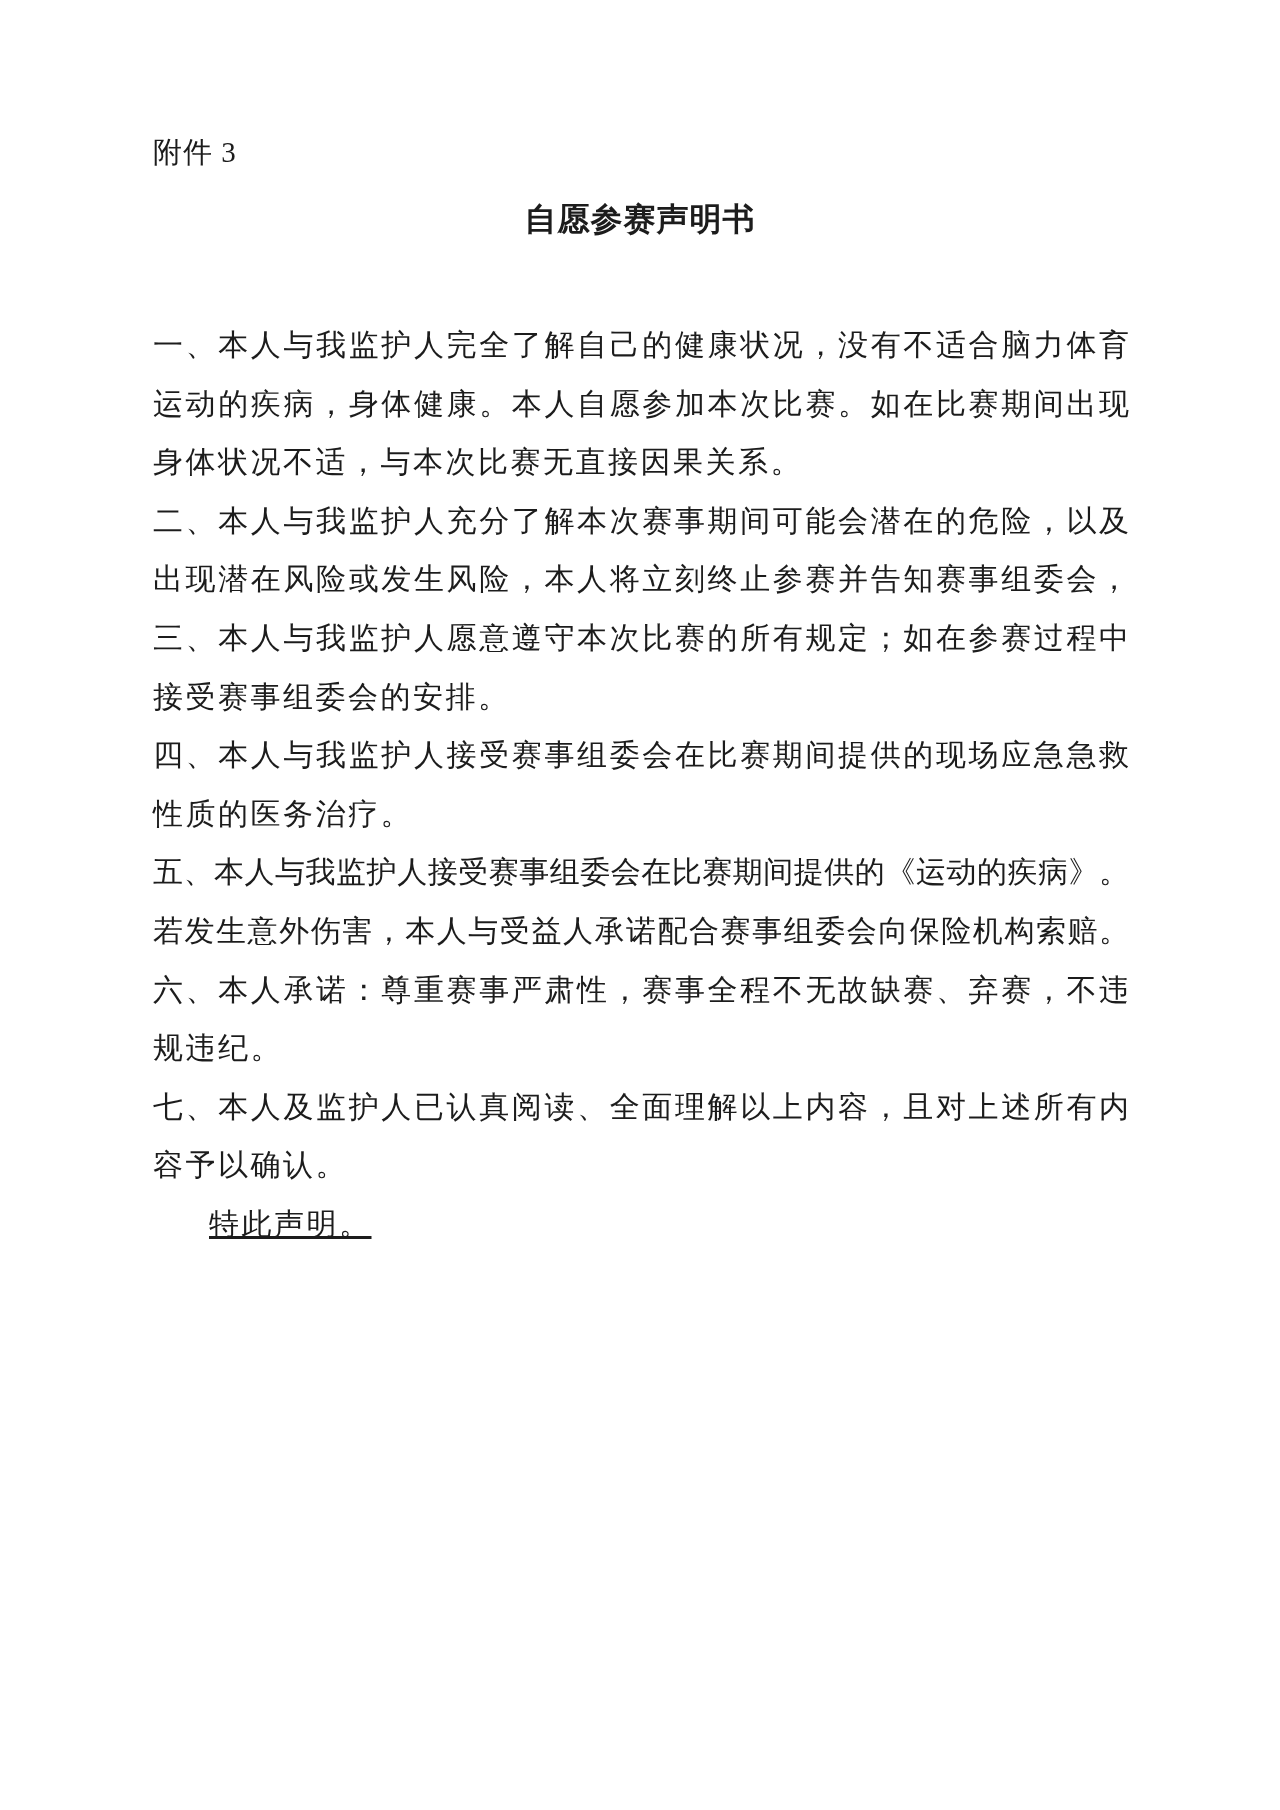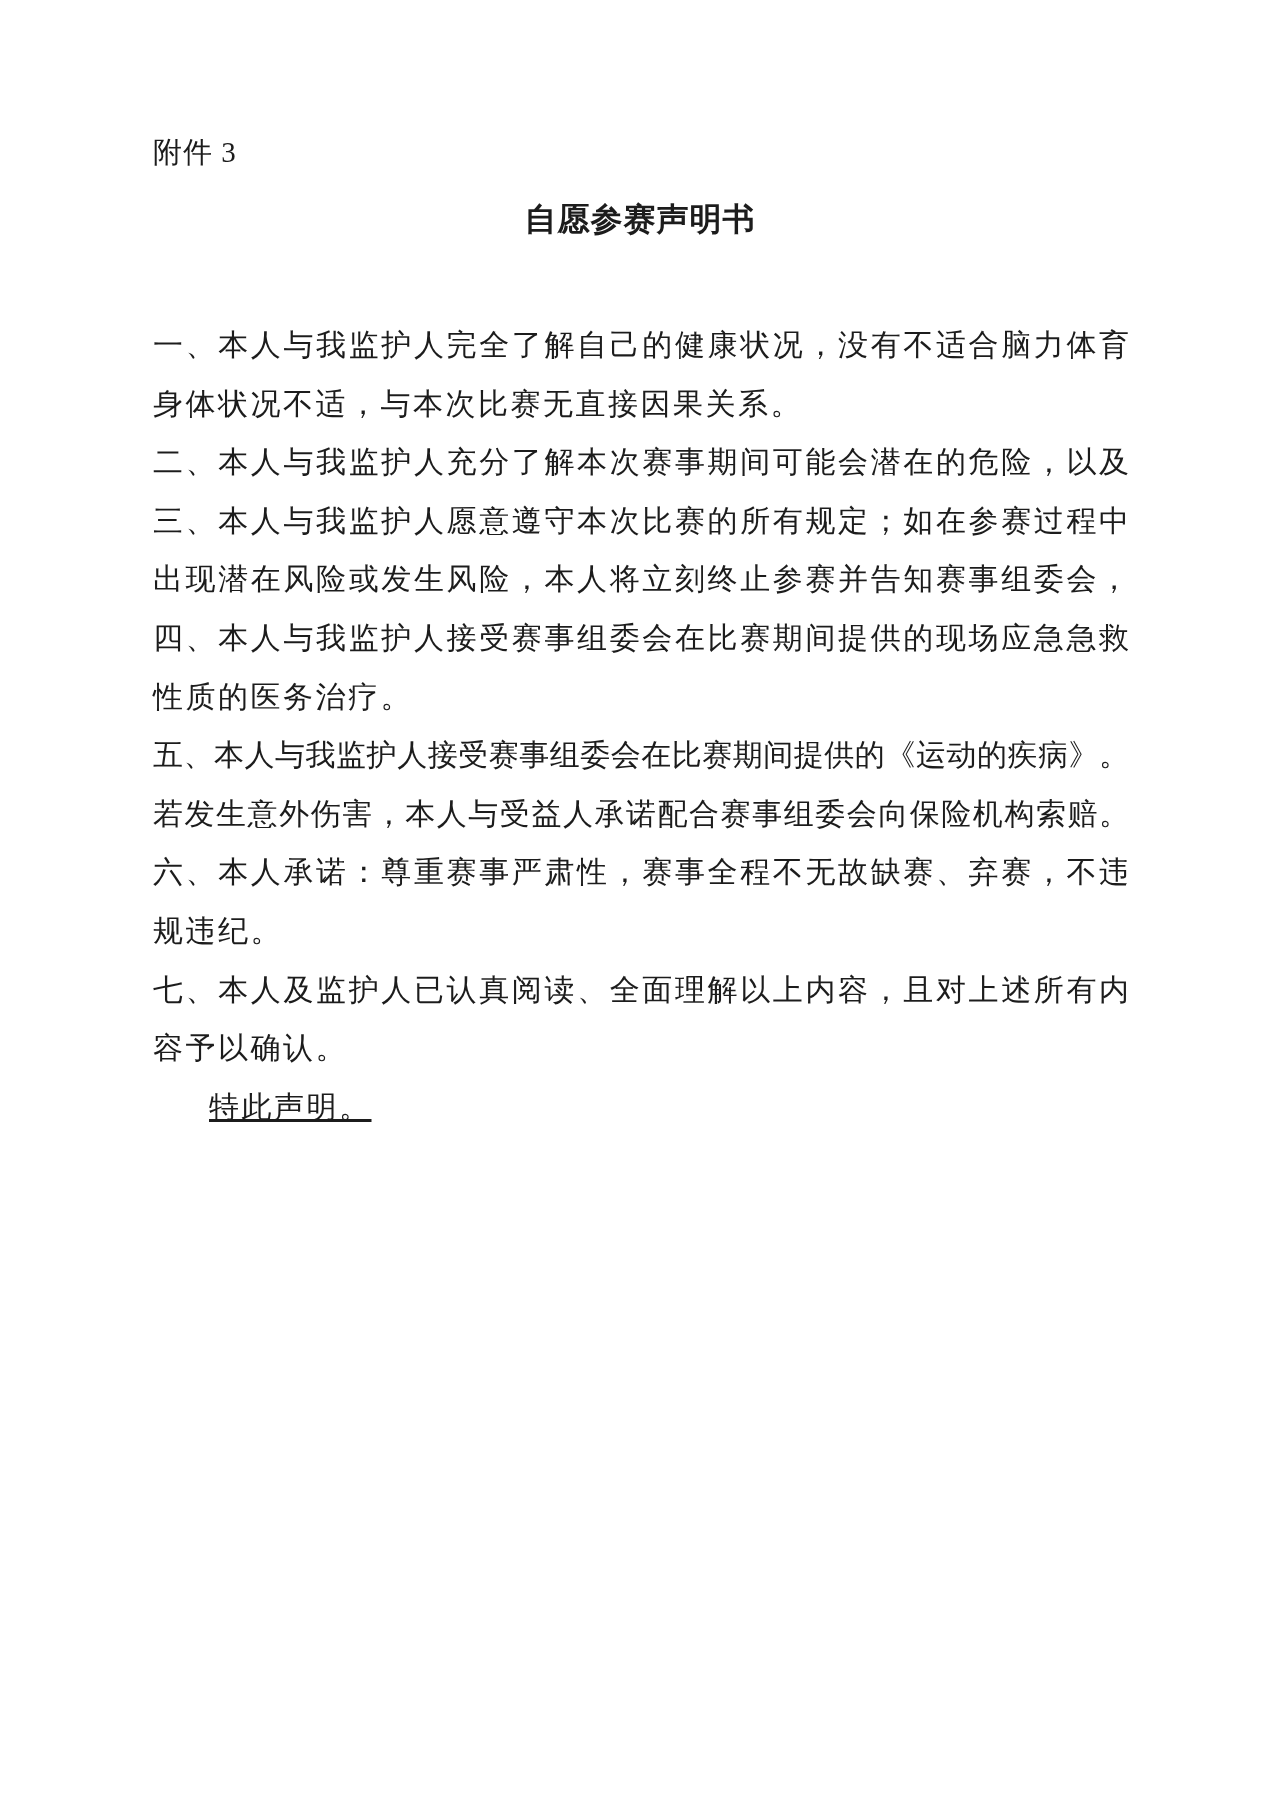--- a/index.html
+++ b/index.html
@@ -73,24 +73,26 @@
 <body>
 
 <div class="page">
 
   <div class="attachment-label">附件 3</div>
 
   <div class="doc-title">自愿参赛声明书</div>
 
   <div class="body-text">
     <div class="line justify">一、本人与我监护人完全了解自己的健康状况，没有不适合脑力体育</div>
+    <div class="line justify">运动的疾病，身体健康。本人自愿参加本次比赛。如在比赛期间出现</div>
     <div class="line">身体状况不适，与本次比赛无直接因果关系。</div>
     <div class="line justify">二、本人与我监护人充分了解本次赛事期间可能会潜在的危险，以及</div>
+    <div class="line justify">出现潜在风险或发生风险，本人将立刻终止参赛并告知赛事组委会，</div>
     <div class="line justify">三、本人与我监护人愿意遵守本次比赛的所有规定；如在参赛过程中</div>
-    <div class="line justify">出现潜在风险或发生风险，本人将立刻终止参赛并告知赛事组委会，</div>
+    <div class="line">接受赛事组委会的安排。</div>
     <div class="line justify">四、本人与我监护人接受赛事组委会在比赛期间提供的现场应急急救</div>
     <div class="line">性质的医务治疗。</div>
     <div class="line justify">五、本人与我监护人接受赛事组委会在比赛期间提供的《运动的疾病》。</div>
     <div class="line justify">若发生意外伤害，本人与受益人承诺配合赛事组委会向保险机构索赔。</div>
     <div class="line justify">六、本人承诺：尊重赛事严肃性，赛事全程不无故缺赛、弃赛，不违</div>
     <div class="line">规违纪。</div>
     <div class="line justify">七、本人及监护人已认真阅读、全面理解以上内容，且对上述所有内</div>
     <div class="line">容予以确认。</div>
     <div class="line indent">特此声明。</div>
   </div>

